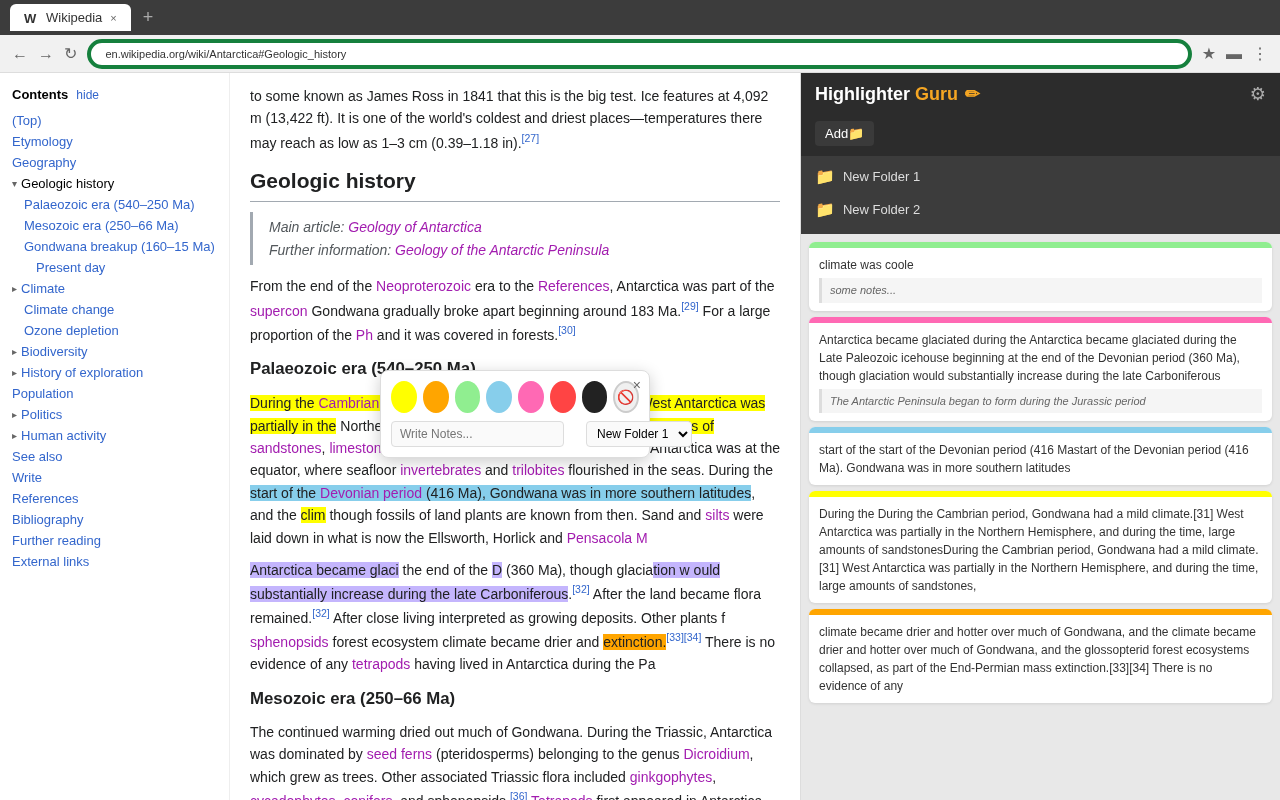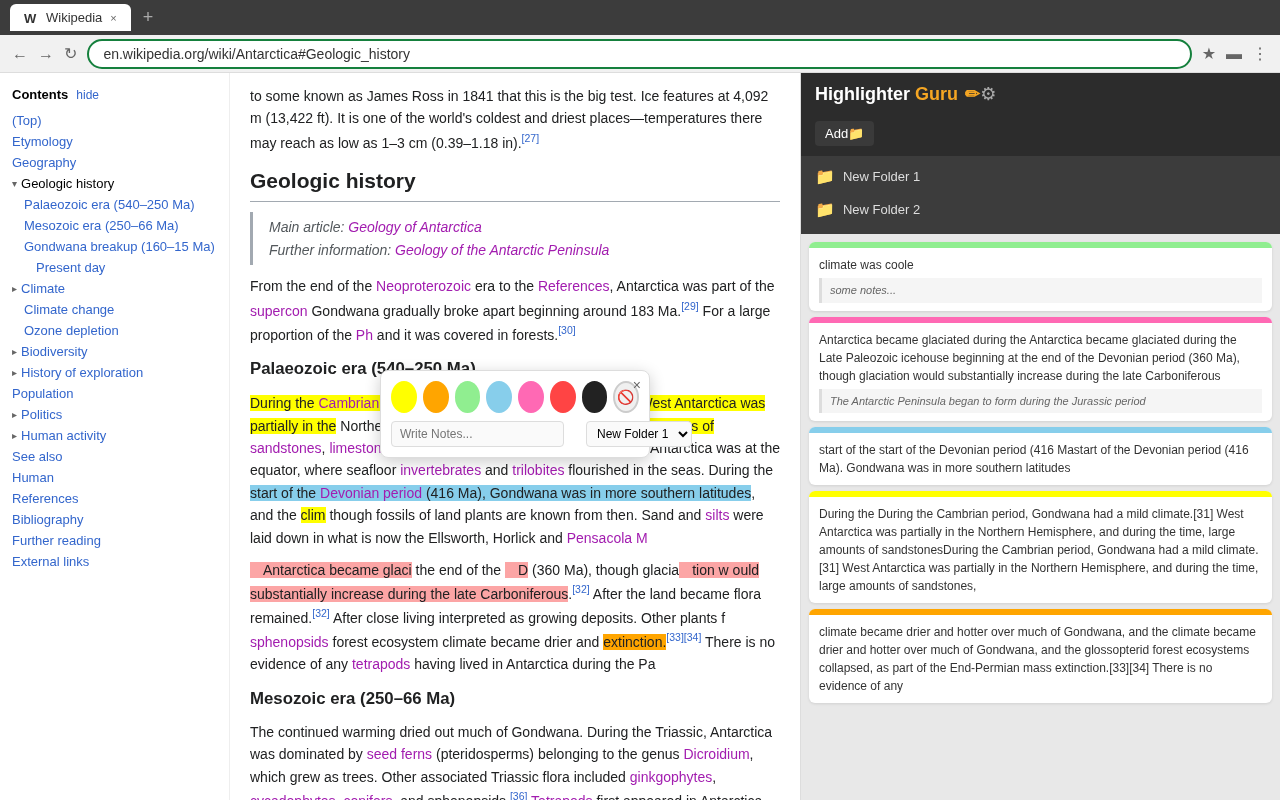--- a/index.html
+++ b/index.html
@@ -33,24 +33,24 @@
       background: #f1f1f1;
       height: 38px;
       display: flex;
       align-items: center;
       padding: 0 12px;
       gap: 10px;
       border-bottom: 1px solid #ddd;
     }
     .address-field {
       background: #fff;
-      border: 2px solid #15803d;
+      border: 4px solid #15803d;
       border-radius: 20px;
       padding: 5px 14px;
-      font-size: 14px;
+      font-size: 11px;
       flex: 1;
       color: #333;
     }
     .nav-icon { color: #666; font-size: 16px; cursor: pointer; }
 
     
     .page-layout {
       display: flex;
       height: calc(800px - 73px);
       overflow: hidden;
@@ -111,39 +111,40 @@
       margin-bottom: 8px;
     }
     .article-content p { margin-bottom: 10px; }
     .link { color: #a21caf; text-decoration: none; }
     .main-article { font-style: italic; padding: 4px 0 4px 16px; border-left: 3px solid #a2a9b1; margin-bottom: 10px; color: #54595d; }
     sup { font-size: 0.75em; color: #3366cc; }
 
     
     .hl-yellow { background-color: #ffff00; }
     .hl-orange { background-color: #ffa500; }
-    .hl-pink { background-color: #fca5a5; padding-left: 13px; }
+    .hl-pink { background-color: #c4b5fd; }
     .hl-blue { background-color: #87ceeb; }
 
     
     .highlighter-panel {
       width: 480px;
       min-width: 480px;
       background: #f0f0f0;
       border-left: 1px solid #ddd;
       display: flex;
       flex-direction: column;
       overflow: hidden;
     }
 
     .panel-header {
       background: #2c2c2c;
       padding: 10px 14px;
       display: flex;
       align-items: center;
+      justify-content: space-between;
     }
     .panel-logo {
       font-size: 18px;
       font-weight: bold;
       color: #fff;
       display: flex;
       align-items: center;
       gap: 6px;
     }
     .panel-gear { color: #aaa; font-size: 18px; cursor: pointer; }
@@ -358,21 +359,21 @@
       <span>Politics</span>
     </div>
     <div class="toc-item">
       <span class="toc-toggle">▸</span>
       <span>Human activity</span>
     </div>
     <div class="toc-item">
       <span>See also</span>
     </div>
     <div class="toc-item">
-      <span>Human</span>
+      <span>Write</span>
     </div>
     <div class="toc-item">
       <span>References</span>
     </div>
     <div class="toc-item">
       <span>Bibliography</span>
     </div>
     <div class="toc-item">
       <span>Further reading</span>
     </div>

